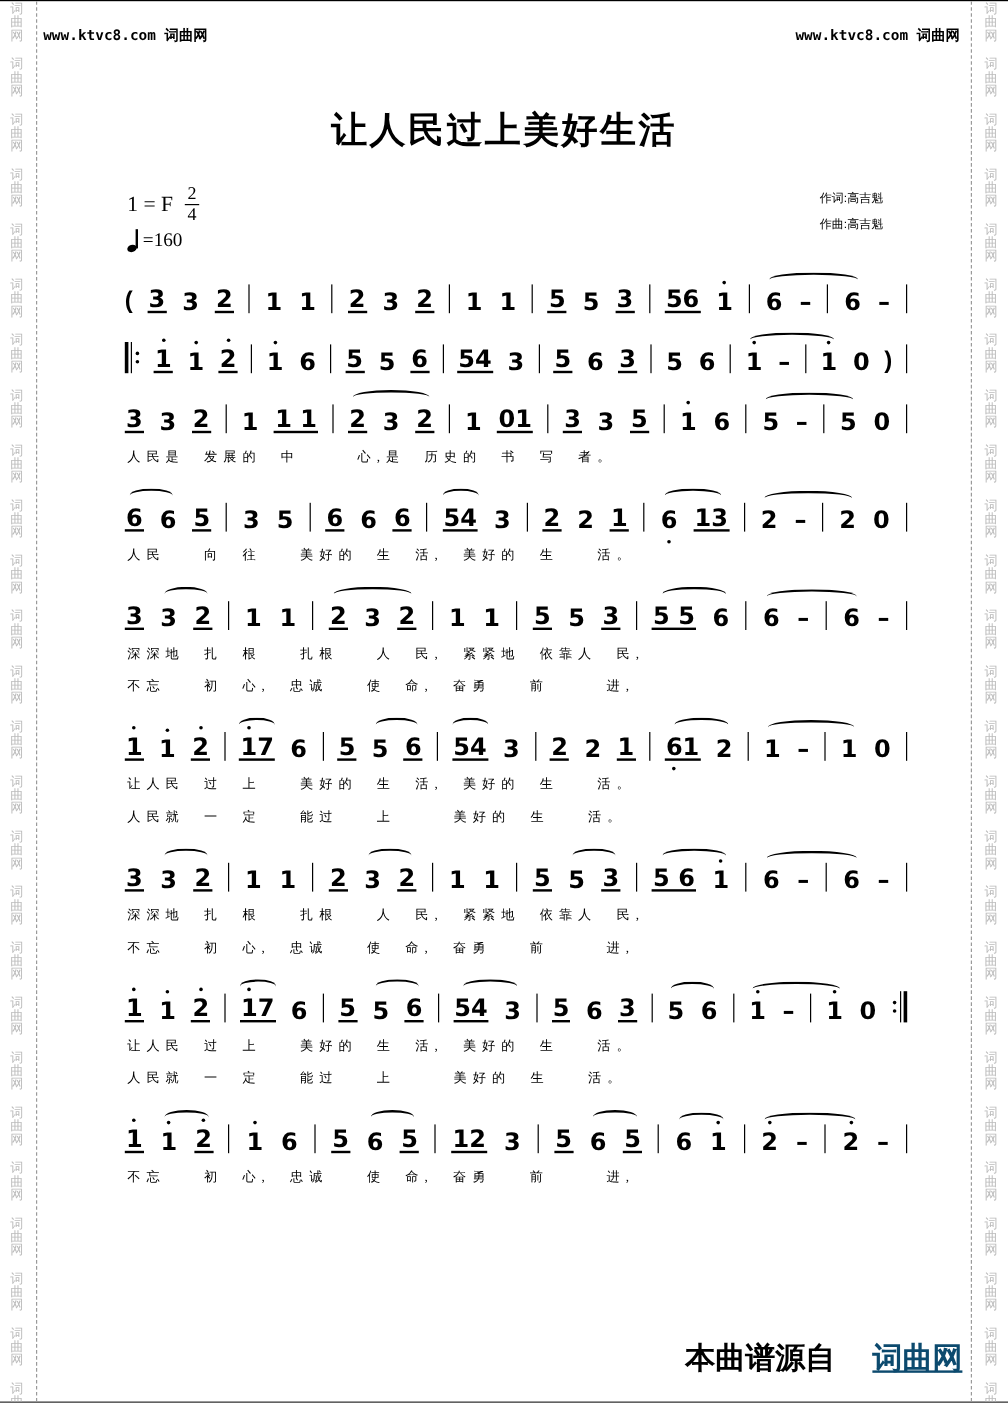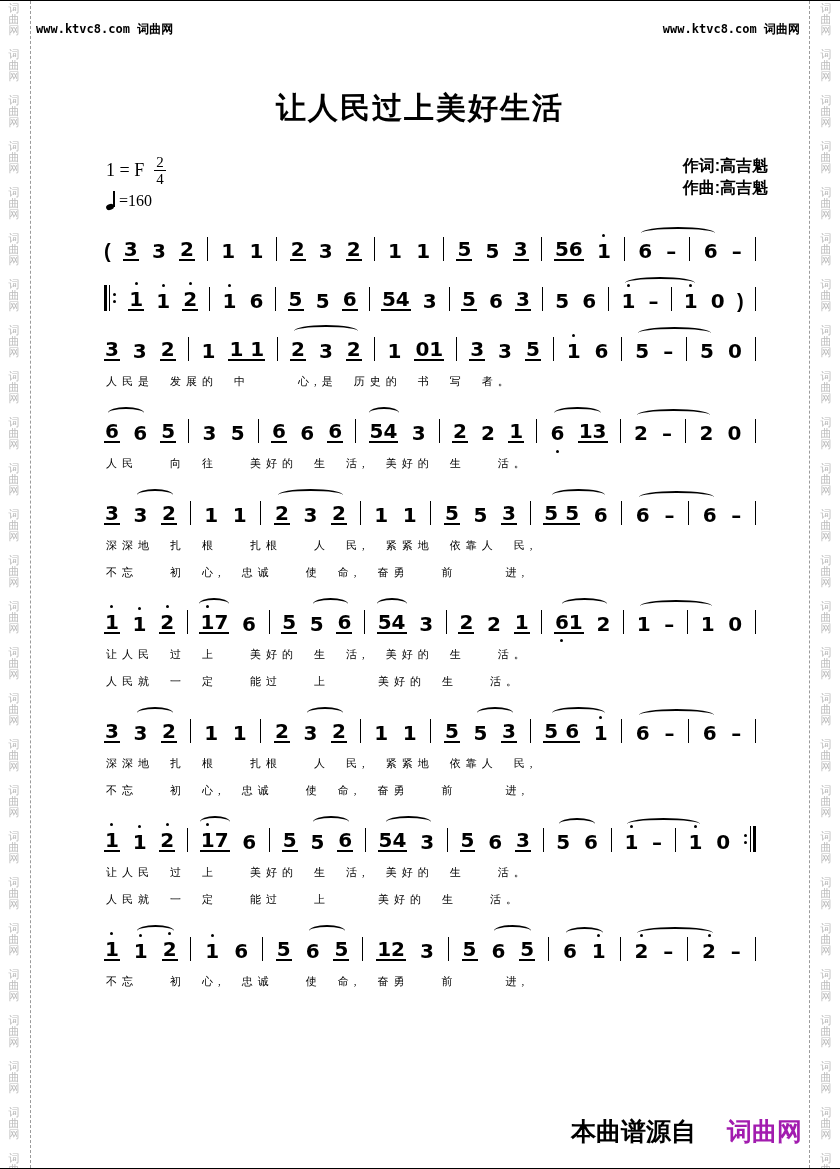--- a/index.html
+++ b/index.html
@@ -11,32 +11,32 @@
           font-size:11px;line-height:11px;z-index:1;}
   .wm-col.left{left:6px;} .wm-col.right{right:6px;}
   .wm-group{margin-bottom:13px;}
   .dash-line{position:absolute;top:0;height:100%;border-left:1px dashed #9a9a9a;z-index:1;}
   .dash-line.left{left:30px;} .dash-line.right{right:30px;}
   
   .topbar{display:flex;justify-content:space-between;padding:20px 40px 0 36px;
           font-family:"DejaVu Sans Mono","Liberation Mono",monospace;font-size:12px;font-weight:bold;}
   h1.title{margin:50px 0 0;text-align:center;font-size:30px;letter-spacing:2px;
            font-family:"Liberation Serif","DejaVu Serif",serif;font-weight:bold;}
-  .meta{display:flex;justify-content:space-between;align-items:flex-start;margin:26px 72px 0 106px;}
+  .meta{display:flex;justify-content:space-between;align-items:flex-start;margin:26px 104px 0 106px;}
   .keyblock{font-family:"Liberation Serif","DejaVu Serif",serif;font-size:18px;}
   .keyrow{display:flex;align-items:center;gap:10px;}
   .frac{display:inline-flex;flex-direction:column;align-items:center;font-size:15px;line-height:14px;}
   .frac .top{border-bottom:1px solid #000;padding:0 2px 1px;}
   .frac .bot{padding-top:1px;}
   .temporow{display:flex;align-items:flex-end;gap:2px;margin-top:4px;font-size:16px;}
   .qnote{display:inline-block;position:relative;width:11px;height:20px;}
   .qnote::before{content:"";position:absolute;bottom:0;left:0;width:8px;height:6px;background:#000;
                  border-radius:50%;transform:rotate(-18deg);}
   .qnote::after{content:"";position:absolute;bottom:3px;left:7px;width:2px;height:16px;background:#000;}
-  .credits{font-size:16px;font-weight:bold;line-height:22px;}
+  .credits{font-size:10px;font-weight:normal;line-height:22px;}
   
   #score{width:652px;margin:10px 0 0 104px;position:relative;z-index:2;}
   .system{margin-bottom:2px;}
   .system.haslyr{margin-bottom:7px;}
   .notation{position:relative;display:flex;align-items:flex-end;justify-content:space-between;
             height:26px;padding:15px 0 7px;width:100%;}
   .note{position:relative;font-weight:bold;font-size:20px;line-height:1;
         font-family:"DejaVu Sans","Liberation Sans",sans-serif;padding:0 1px;}
   .note.u{border-bottom:2px solid #000;}
   .ch{position:relative;display:inline-block;white-space:pre;}
@@ -48,21 +48,21 @@
   .rpt .thick{width:3px;height:26px;background:#000;}
   .rpt .thin{width:1px;height:26px;background:#000;}
   .rpt .dots{display:flex;flex-direction:column;gap:4px;padding:0 1px;}
   .rpt .dots i{width:3px;height:3px;border-radius:50%;background:#000;}
   .arc{position:absolute;height:10px;border-top:2px solid #000;border-radius:50% 50% 0 0;}
   .lyric{font-size:11px;line-height:27px;letter-spacing:5px;white-space:pre;padding-left:2px;
          font-family:"Liberation Serif","DejaVu Serif",serif;}
   
   .pagenum{position:absolute;left:0;right:0;bottom:90px;text-align:center;font-size:13px;color:#222;z-index:2;}
   .source{position:absolute;right:38px;bottom:20px;font-size:25px;font-weight:bold;z-index:2;}
-  .source .pink{color:#a21caf;margin-left:24px;cursor:pointer;}
+  .source .pink{color:#0c4a6e;margin-left:24px;cursor:pointer;text-decoration:underline;}
 </style>
 </head>
 <body>
 
 <div class="page">
 
   <div class="wm-col left" id="wm-left">
       <div class="wm-group">
         <div>词</div>
         <div>曲</div>

